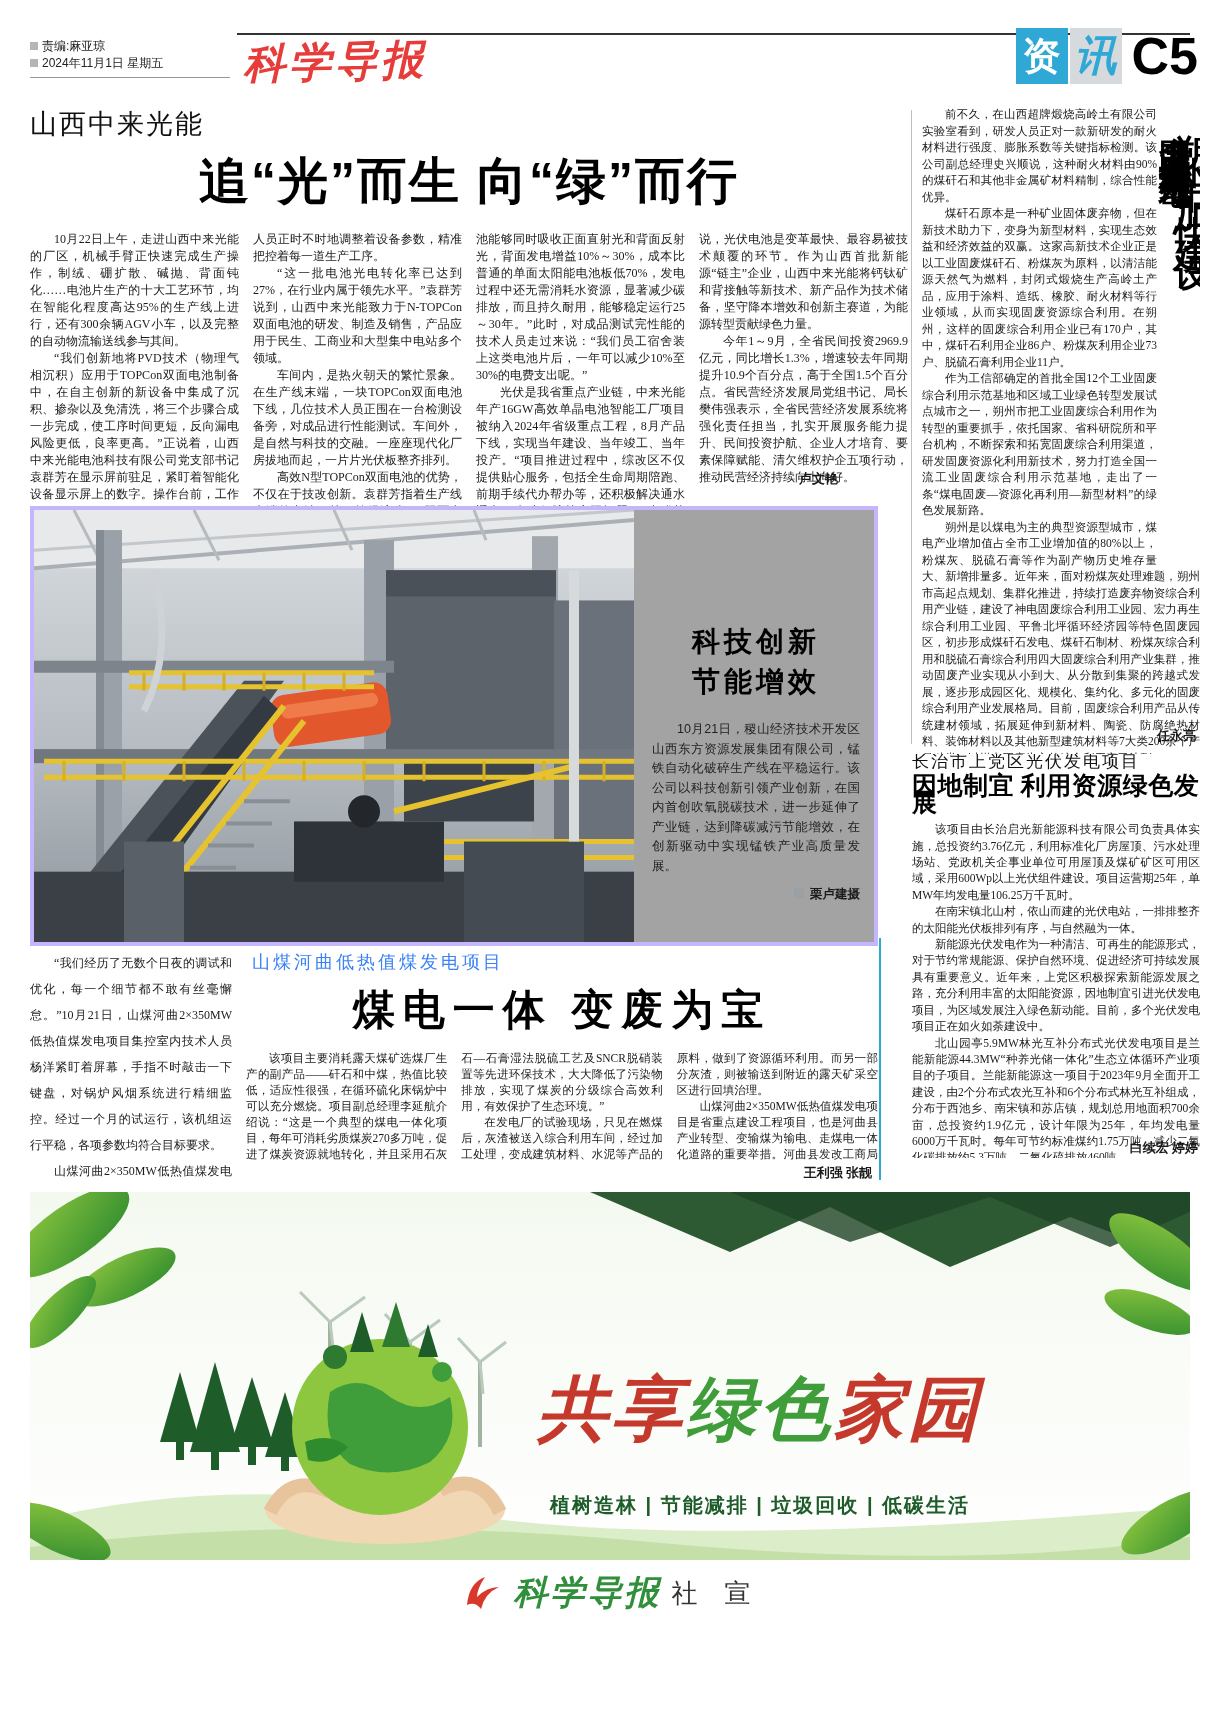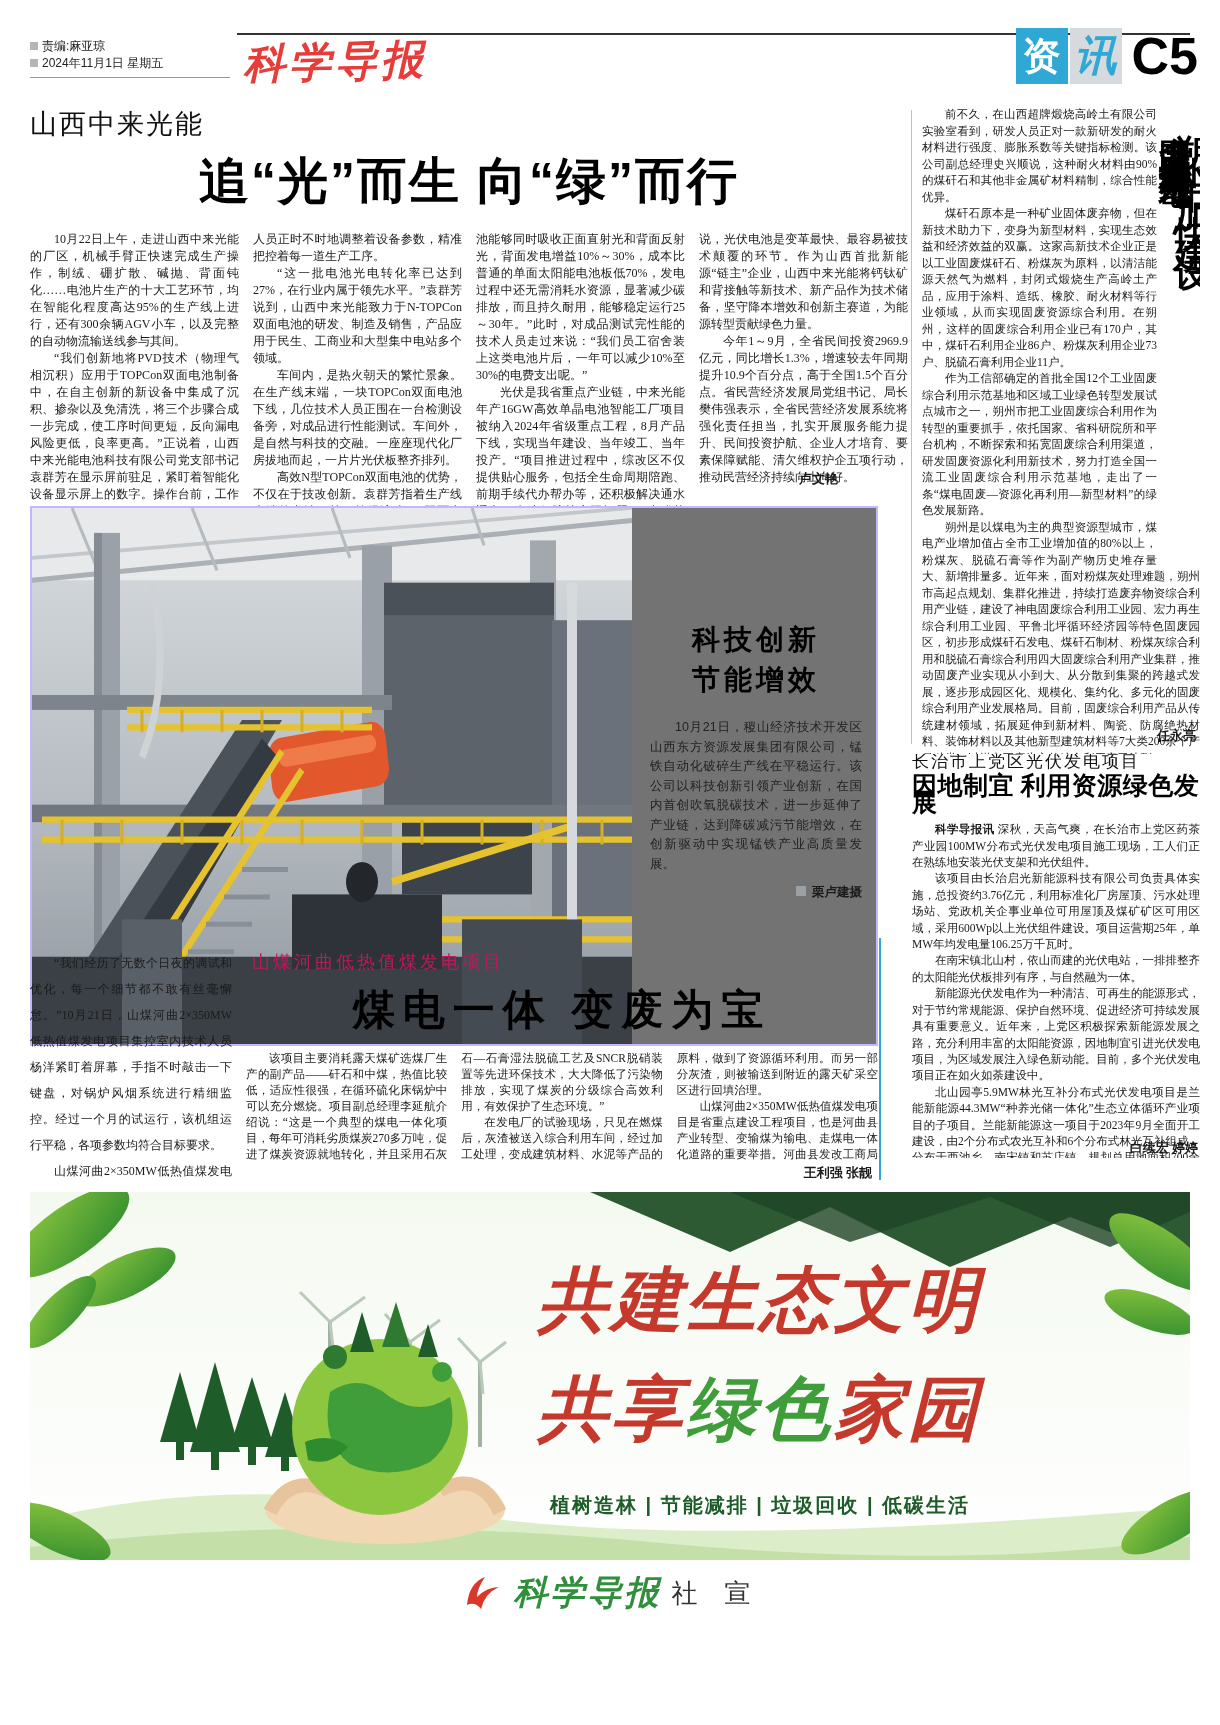--- a/index.html
+++ b/index.html
@@ -34,42 +34,42 @@
   .vline-gray{position:absolute;left:911px;top:110px;width:1px;height:634px;background:#bfbfbf;}
   .vline-cyan{position:absolute;left:879px;top:938px;width:2px;height:242px;background:#2fa8d5;}
   
   .shuozhou{position:absolute;left:922px;top:106px;width:278px;height:648px;font-size:11.5px;line-height:16.5px;overflow:hidden;}
   .vert-headline{float:right;writing-mode:vertical-rl;height:438px;margin-left:10px;margin-bottom:8px;
         font-weight:bold;color:#000;font-family:"Liberation Serif","DejaVu Serif",serif;}
   .vert-headline .vh1{display:block;font-size:36px;letter-spacing:20px;}
   .vert-headline .vh2{display:block;font-size:32px;letter-spacing:3px;margin-top:6px;}
   .shuozhou .byline{right:4px;bottom:10px;}
   
-  .photo-box{position:absolute;left:30px;top:506px;width:848px;height:540px;border:2px solid #c4b5fd;
-        box-sizing:border-box;display:flex;background:#737373;}
+  .photo-box{position:absolute;left:30px;top:506px;width:848px;height:440px;border:4px solid #c4b5fd;
+        box-sizing:border-box;display:flex;background:#a3a3a3;}
   .photo-fig{width:600px;height:100%;flex:none;}
   .photo-fig svg{display:block;width:100%;height:100%;}
   .caption-col{flex:1;padding:112px 14px 8px 18px;box-sizing:border-box;position:relative;}
   .caption-headline{font-size:28px;font-weight:bold;line-height:40px;text-align:center;letter-spacing:4px;color:#000;}
   .caption-text{margin-top:18px;font-size:12.5px;line-height:19.5px;text-align:justify;text-indent:2em;
         font-family:"Liberation Sans","DejaVu Sans",sans-serif;color:#222;}
   .caption-credit{margin-top:10px;text-align:right;font-size:12.5px;font-weight:bold;
         font-family:"Liberation Sans","DejaVu Sans",sans-serif;}
   .caption-credit .sq{display:inline-block;width:10px;height:10px;background:#9aa0a4;margin-right:6px;}
   
   .changzhi{position:absolute;left:912px;top:754px;width:288px;height:404px;overflow:hidden;font-size:11.5px;line-height:16.4px;}
   .kicker-cz{font-size:17px;letter-spacing:2px;color:#111;font-family:"Liberation Sans","DejaVu Sans",sans-serif;}
   .headline-cz{margin:8px 0 10px 0;font-size:25px;font-weight:bold;letter-spacing:0.5px;color:#000;}
   .lead-tag{font-weight:bold;}
   .changzhi .byline{right:2px;bottom:2px;}
   
   .meidian{position:absolute;left:30px;top:950px;width:848px;height:232px;display:flex;}
   .md-col1{width:202px;flex:none;font-size:12px;line-height:26px;overflow:hidden;height:100%;}
   .md-right{flex:1;margin-left:14px;position:relative;}
-  .kicker-md{text-align:left;font-size:18px;letter-spacing:3px;padding-left:6px;color:#be185d;
+  .kicker-md{text-align:left;font-size:18px;letter-spacing:3px;padding-left:6px;color:#3b82f6;
         font-family:Liberation Serif, serif;}
   .headline-md{text-align:center;font-size:42px;font-weight:bold;letter-spacing:8px;margin-top:8px;color:#000;}
   .md-body{margin-top:12px;height:116px;column-count:3;column-gap:14px;font-size:11.5px;line-height:16px;overflow:hidden;}
   .md-right .byline{right:6px;bottom:0;}
   
   .banner{position:absolute;left:30px;top:1192px;width:1160px;height:430px;}
   .banner-art{position:absolute;left:0;top:0;width:1160px;height:368px;}
   .banner-text{position:absolute;text-align:center;font-weight:bold;font-style:italic;
         font-family:"Liberation Serif","DejaVu Serif",serif;}
   .slogan1{left:500px;top:62px;width:460px;font-size:70px;color:#c5392c;letter-spacing:4px;}
@@ -208,21 +208,20 @@
         <div>节能增效</div>
       </div>
       <div class="caption-text">10月21日，稷山经济技术开发区山西东方资源发展集团有限公司，锰铁自动化破碎生产线在平稳运行。该公司以科技创新引领产业创新，在国内首创吹氧脱碳技术，进一步延伸了产业链，达到降碳减污节能增效，在创新驱动中实现锰铁产业高质量发展。</div>
       <div class="caption-credit"><span class="sq"></span><span>栗卢建摄</span></div>
     </div>
   </div>
 
   <div class="changzhi">
     <div class="kicker-cz">长治市上党区光伏发电项目</div>
     <div class="headline-cz">因地制宜  利用资源绿色发展</div>
-    <p class="para"><span class="lead-tag">科学导报讯</span><span>  深秋，天高气爽，在长治市上党区药茶产业园100MW分布式光伏发电项目施工现场，工人们正在熟练地安装光伏支架和光伏组件。</span></p>
     <div>
         <p class="para">该项目由长治启光新能源科技有限公司负责具体实施，总投资约3.76亿元，利用标准化厂房屋顶、污水处理场站、党政机关企事业单位可用屋顶及煤矿矿区可用区域，采用600Wp以上光伏组件建设。项目运营期25年，单MW年均发电量106.25万千瓦时。</p>
         <p class="para">在南宋镇北山村，依山而建的光伏电站，一排排整齐的太阳能光伏板排列有序，与自然融为一体。</p>
         <p class="para">新能源光伏发电作为一种清洁、可再生的能源形式，对于节约常规能源、保护自然环境、促进经济可持续发展具有重要意义。近年来，上党区积极探索新能源发展之路，充分利用丰富的太阳能资源，因地制宜引进光伏发电项目，为区域发展注入绿色新动能。目前，多个光伏发电项目正在如火如荼建设中。</p>
         <p class="para">北山园亭5.9MW林光互补分布式光伏发电项目是兰能新能源44.3MW“种养光储一体化”生态立体循环产业项目的子项目。兰能新能源这一项目于2023年9月全面开工建设，由2个分布式农光互补和6个分布式林光互补组成，分布于西池乡、南宋镇和苏店镇，规划总用地面积700余亩，总投资约1.9亿元，设计年限为25年，年均发电量6000万千瓦时。每年可节约标准煤约1.75万吨，减少二氧化碳排放约5.3万吨，二氧化硫排放460吨。</p>
       </div>
     <div class="byline">白续宏 婷婷</div>
   </div>
 
   <div class="meidian">
@@ -304,21 +303,20 @@
         <path d="M300 200 Q330 180 360 205 Q390 225 420 205 Q430 245 400 270 Q360 290 320 272 Q290 250 300 200 Z" fill="#3f9d3a"></path>
         <path d="M275 250 Q300 240 318 255 Q300 275 278 268 Z" fill="#2e8b2e"></path>
 
         <polygon points="320,160 332,120 344,160" fill="#1e5c2a"></polygon>
         <polygon points="352,155 366,110 380,155" fill="#2d7a30"></polygon>
         <polygon points="388,165 398,132 408,165" fill="#1e5c2a"></polygon>
         <circle cx="305" cy="165" r="12" fill="#2d7a30"></circle>
         <circle cx="412" cy="180" r="10" fill="#3f9d3a"></circle>
       </g>
     </svg>
-    <div class="banner-text slogan1">共建生态文明</div>
     <div class="banner-text slogan2">
       <span class="red">共享</span><span class="green">绿色</span><span class="red">家园</span>
     </div>
     <div class="banner-text tagline">植树造林 | 节能减排 | 垃圾回收 | 低碳生活</div>
     <div class="banner-credit">
       <svg width="44" height="44" viewBox="0 0 44 44">
         <path d="M8 34 Q10 12 26 6 Q18 18 18 26 Q28 16 40 16 Q26 22 22 38 Q16 30 8 34 Z" fill="#d8392b"></path>
       </svg>
       <span class="credit-name">科学导报</span>
       <span class="credit-suffix">社 宣</span>

